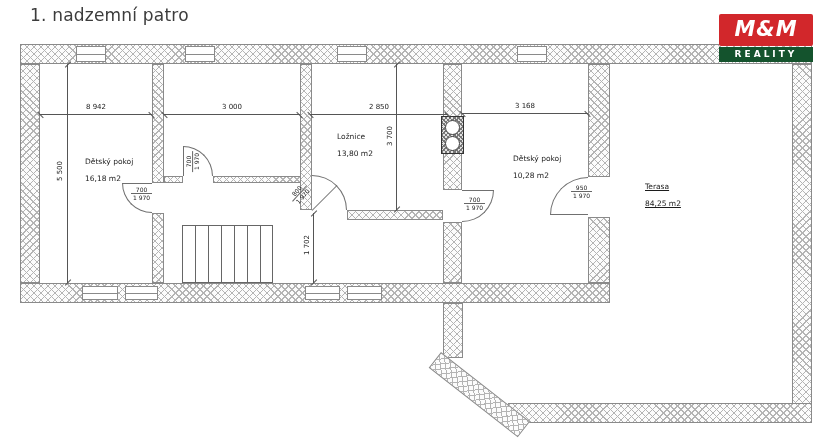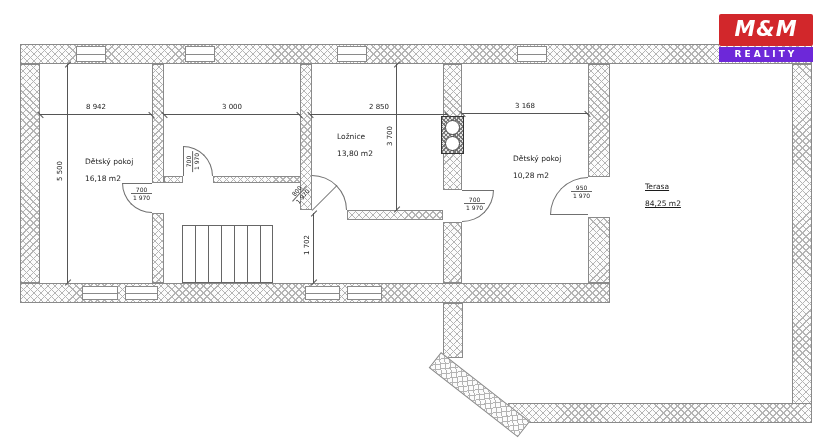--- a/index.html
+++ b/index.html
@@ -3,21 +3,21 @@
 <meta charset="utf-8">
 <style>
   html,body{margin:0;padding:0;background:#fff;}
   .canvas{position:relative;width:832px;height:446px;background:#fff;overflow:hidden;
           font-family:"DejaVu Sans","Liberation Sans",sans-serif;}
   .title{position:absolute;left:30px;top:5px;font-size:17px;color:#3c3c3c;letter-spacing:.2px;}
   
   .logo{position:absolute;left:683px;top:14px;width:94px;z-index:30;padding-left:36px;}
   .logo-top{height:32px;background:#d2272b;color:#fff;font-weight:bold;font-style:italic;
             font-size:21px;text-align:center;line-height:31px;letter-spacing:1px;border-radius:2px;}
-  .logo-bottom{height:15px;background:#6d28d9;color:#fff;font-weight:bold;font-size:9px;
+  .logo-bottom{height:15px;background:#14532d;color:#fff;font-weight:bold;font-size:9px;
                text-align:center;line-height:15px;letter-spacing:3px;margin-top:1px;}
   
   .hatch{position:absolute;box-sizing:border-box;background-color:#fcfcfc;border:1px solid #8a8a8a;
     background-image:repeating-linear-gradient(45deg,#b4b4b4 0,#b4b4b4 1px,transparent 1px,transparent 5px),
                      repeating-linear-gradient(135deg,#b4b4b4 0,#b4b4b4 1px,transparent 1px,transparent 5px);}
   .win{position:absolute;background:#fff;border:1px solid #8a8a8a;box-sizing:border-box;z-index:5;}
   .win::after{content:"";position:absolute;left:0;right:0;top:50%;border-top:1px solid #8a8a8a;}
   .chimney{position:absolute;box-sizing:border-box;border:1px solid #333;background-color:#e2e2e2;z-index:6;
     background-image:repeating-linear-gradient(45deg,#777 0,#777 1px,transparent 1px,transparent 3px),
                      repeating-linear-gradient(135deg,#777 0,#777 1px,transparent 1px,transparent 3px);}
@@ -48,20 +48,21 @@
   .room-lbl .area{display:block;margin-top:8px;}
   .door-lbl{position:absolute;font-size:6px;color:#222;text-align:center;line-height:7px;white-space:nowrap;z-index:11;}
   .door-lbl .num{display:block;border-bottom:1px solid #666;padding:0 2px;}
   .door-lbl .den{display:block;padding:0 2px;}
 </style>
 </head>
 <body>
 
 <div class="canvas">
 
+  <div class="title">1. nadzemní patro</div>
 
   <div class="logo">
     <div class="logo-top">M&amp;M</div>
     <div class="logo-bottom">REALITY</div>
   </div>
 
   <div class="hatch" style="left:20px;top:44px;width:792px;height:20px;"></div>
   <div class="hatch" style="left:20px;top:64px;width:20px;height:219px;"></div>
   <div class="hatch" style="left:20px;top:283px;width:590px;height:20px;"></div>
   <div class="hatch" style="left:588px;top:64px;width:22px;height:113px;"></div>

